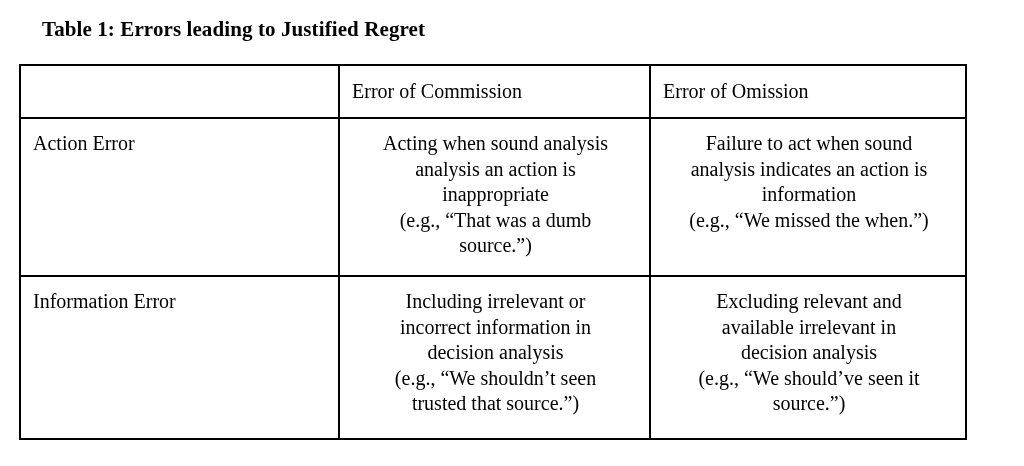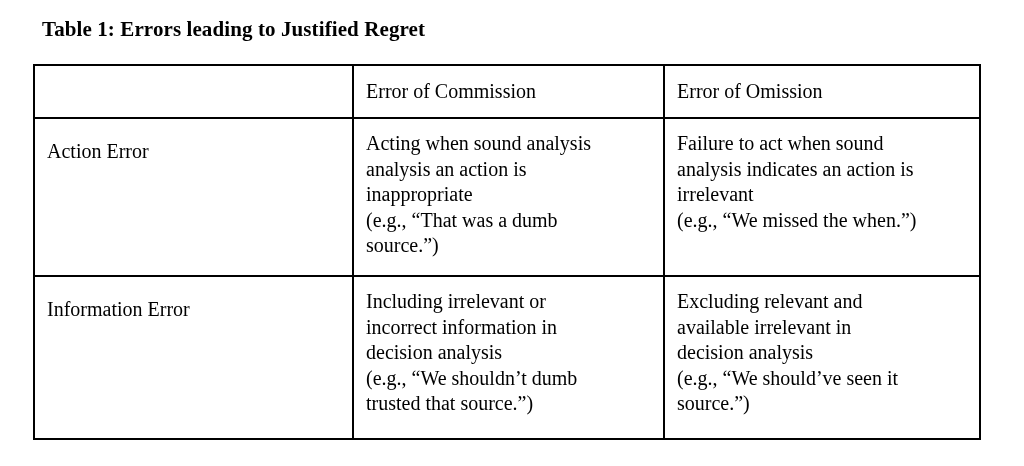--- a/index.html
+++ b/index.html
@@ -31,21 +31,21 @@
     font-weight: bold;
     letter-spacing: 0.1px;
     line-height: 26px;
     white-space: nowrap;
     margin-left: 9px;
   }
 
   
   .table-wrap {
     position: absolute;
-    left: 33px;
+    left: 19px;
     top: 64px;
     width: 946px;
   }
 
   table.regret-table {
     width: 946px;
     border-collapse: collapse;
     table-layout: fixed;
     font-size: 20px;
     line-height: 25.5px;
@@ -64,31 +64,32 @@
   
   .hdr-cell {
     height: 51px;
   }
   .hdr-inner {
     padding: 13px 0 0 12px;
   }
 
   
   .label-inner {
-    padding: 20px 0 0 12px;
+    padding: 12px 0 0 12px;
   }
 
   
   .body-inner {
     padding: 12px 10px 12px 12px;
   }
 
   .body-inner .line {
     display: block;
     white-space: nowrap;
+    text-align: center;
   }
 
   
   .row-action td   { height: 156px; }
   .row-info   td   { height: 161px; }
 </style>
 </head>
 <body>
 
 <div class="page">
@@ -126,36 +127,36 @@
                 <span class="line">analysis an action is</span>
                 <span class="line">inappropriate</span>
                 <span class="line">(e.g., “That was a dumb</span>
                 <span class="line">source.”)</span>
               </div>
           </td>
           <td>
             <div class="body-inner">
                 <span class="line">Failure to act when sound</span>
                 <span class="line">analysis indicates an action is</span>
-                <span class="line">irrelevant</span>
+                <span class="line">information</span>
                 <span class="line">(e.g., “We missed the when.”)</span>
               </div>
           </td>
         </tr>
 
         <tr class="row-info">
           <td>
             <div class="label-inner">Information Error</div>
           </td>
           <td>
             <div class="body-inner">
                 <span class="line">Including irrelevant or</span>
                 <span class="line">incorrect information in</span>
                 <span class="line">decision analysis</span>
-                <span class="line">(e.g., “We shouldn’t dumb</span>
+                <span class="line">(e.g., “We shouldn’t seen</span>
                 <span class="line">trusted that source.”)</span>
               </div>
           </td>
           <td>
             <div class="body-inner">
                 <span class="line">Excluding relevant and</span>
                 <span class="line">available irrelevant in</span>
                 <span class="line">decision analysis</span>
                 <span class="line">(e.g., “We should’ve seen it</span>
                 <span class="line">source.”)</span>

